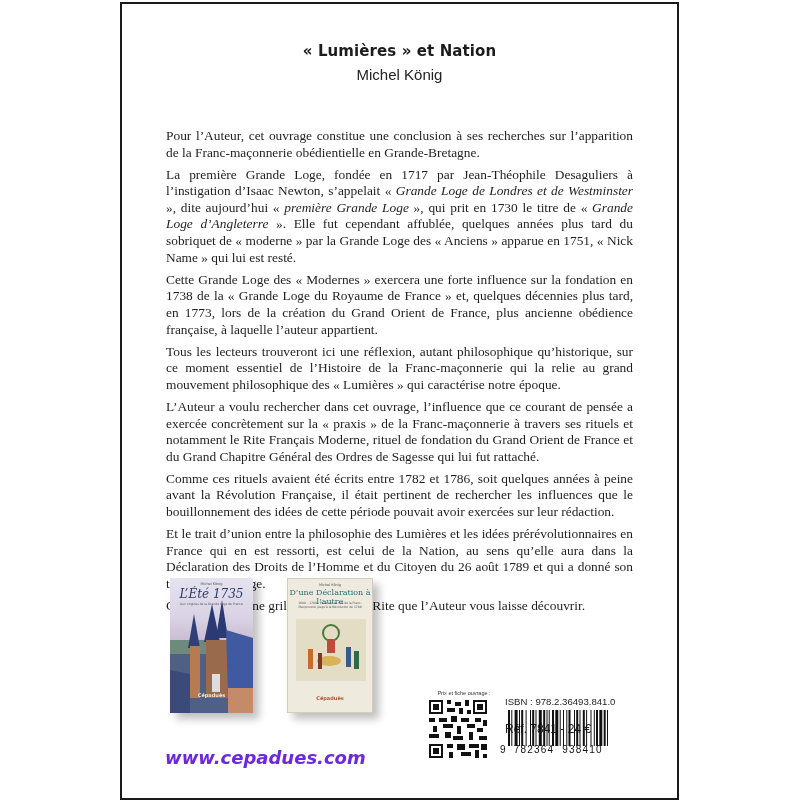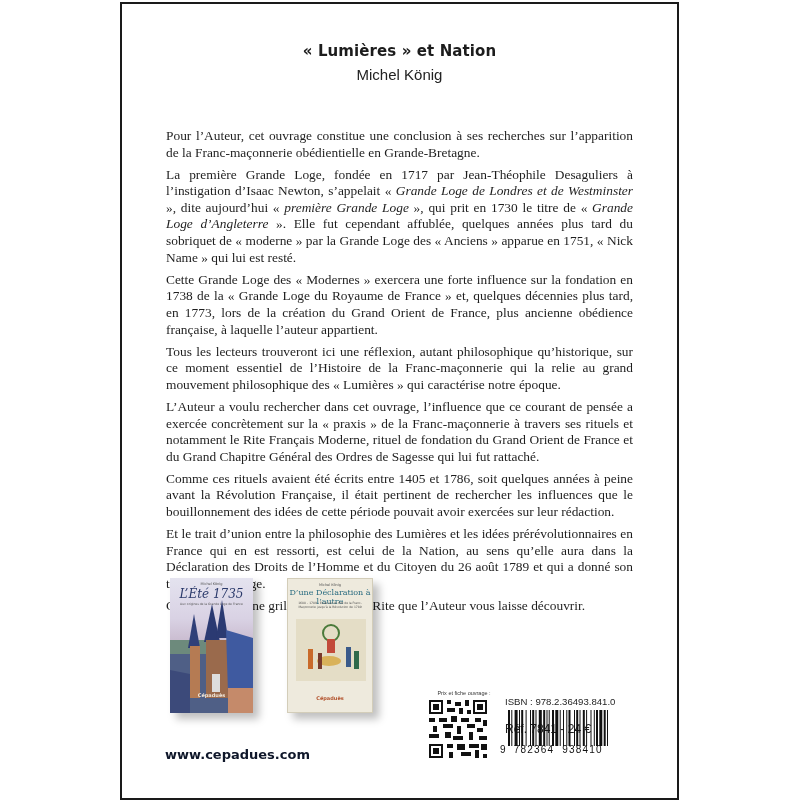--- a/index.html
+++ b/index.html
@@ -50,38 +50,38 @@
     position:absolute; left:383px; top:692px;
     font-family:"Liberation Sans", sans-serif; font-size:9.6px; color:#1e1e1e;
   }
   .barcode { position:absolute; left:386px; top:706px; width:134px; height:40px; }
   .barcode-digits {
     position:absolute; left:378px; top:740px; width:150px;
     font-family:"Liberation Sans", sans-serif; font-size:10px; color:#111; letter-spacing:1.2px;
   }
   .website {
     position:absolute; left:43px; top:743px;
-    font-family:"DejaVu Sans", sans-serif; font-weight:bold; font-size:13px; color:#0f172a;
+    font-family:"DejaVu Sans", sans-serif; font-weight:bold; font-size:18px; color:#6d28d9;font-style:italic;
   }
 </style>
 </head>
 <body>
 
 <div class="frame">
 
   <div class="title">« Lumières » et Nation</div>
   <div class="author">Michel König</div>
 
   <div class="body-text" id="body-text">
       <p><span>Pour l’Auteur, cet ouvrage constitue une conclusion à ses recherches sur l’apparition de la Franc-maçonnerie obédientielle en Grande-Bretagne.</span></p>
       <p><span>La première Grande Loge, fondée en 1717 par Jean-Théophile Desaguliers à l’instigation d’Isaac Newton, s’appelait « </span><i>Grande Loge de Londres et de Westminster</i><span> », dite aujourd’hui « </span><i>première Grande Loge</i><span> », qui prit en 1730 le titre de « </span><i>Grande Loge d’Angleterre</i><span> ». Elle fut cependant affublée, quelques années plus tard du sobriquet de « moderne » par la Grande Loge des « Anciens » apparue en 1751, « Nick Name » qui lui est resté.</span></p>
       <p><span>Cette Grande Loge des « Modernes » exercera une forte influence sur la fondation en 1738 de la « Grande Loge du Royaume de France » et, quelques décennies plus tard, en 1773, lors de la création du Grand Orient de France, plus ancienne obédience française, à laquelle l’auteur appartient.</span></p>
       <p><span>Tous les lecteurs trouveront ici une réflexion, autant philosophique qu’historique, sur ce moment essentiel de l’Histoire de la Franc-maçonnerie qui la relie au grand mouvement philosophique des « Lumières » qui caractérise notre époque.</span></p>
       <p><span>L’Auteur a voulu rechercher dans cet ouvrage, l’influence que ce courant de pensée a exercée concrètement sur la « praxis » de la Franc-maçonnerie à travers ses rituels et notamment le Rite Français Moderne, rituel de fondation du Grand Orient de France et du Grand Chapitre Général des Ordres de Sagesse qui lui fut rattaché.</span></p>
-      <p><span>Comme ces rituels avaient été écrits entre 1405 et 1786, soit quelques années à peine avant la Révolution Française, il était pertinent de rechercher les influences que le bouillonnement des idées de cette période pouvait avoir exercées sur leur rédaction.</span></p>
+      <p><span>Comme ces rituels avaient été écrits entre 1782 et 1786, soit quelques années à peine avant la Révolution Française, il était pertinent de rechercher les influences que le bouillonnement des idées de cette période pouvait avoir exercées sur leur rédaction.</span></p>
       <p><span>Et le trait d’union entre la philosophie des Lumières et les idées prérévolutionnaires en France qui en est ressorti, est celui de la Nation, au sens qu’elle aura dans la Déclaration des Droits de l’Homme et du Citoyen du 26 août 1789 et qui a donné son titre à cet ouvrage.</span></p>
       <p><span>Cela constitue une grille de lecture du Rite que l’Auteur vous laisse découvrir.</span></p>
     </div>
 
 
   <div class="book book1">
     <svg width="83" height="135" style="position:absolute;left:0;top:0">
       <rect x="0" y="70" width="83" height="65" fill="#4f5f86"></rect>
       <rect x="0" y="62" width="40" height="14" fill="#6d8a7c"></rect>
       <polygon points="24,36 30,70 18,70" fill="#2f3f78"></polygon>

